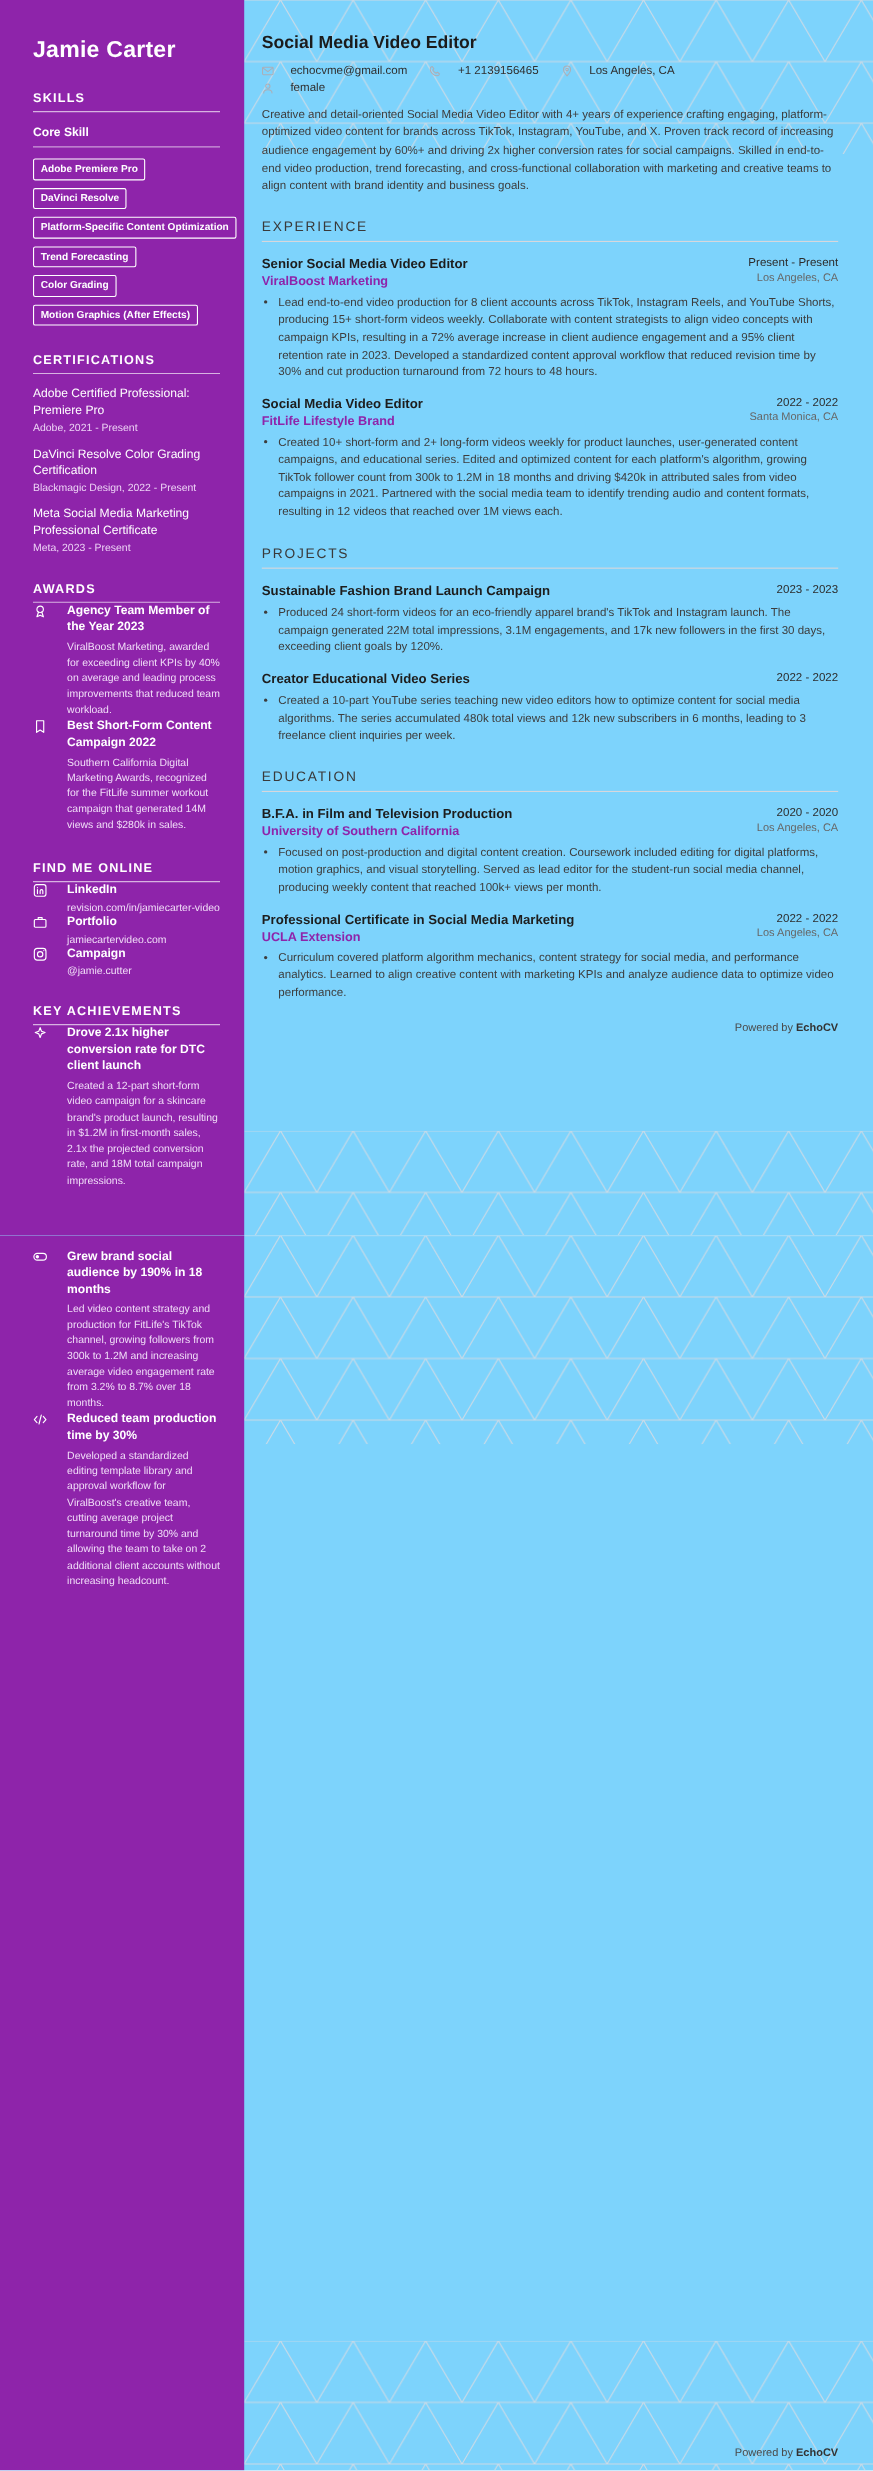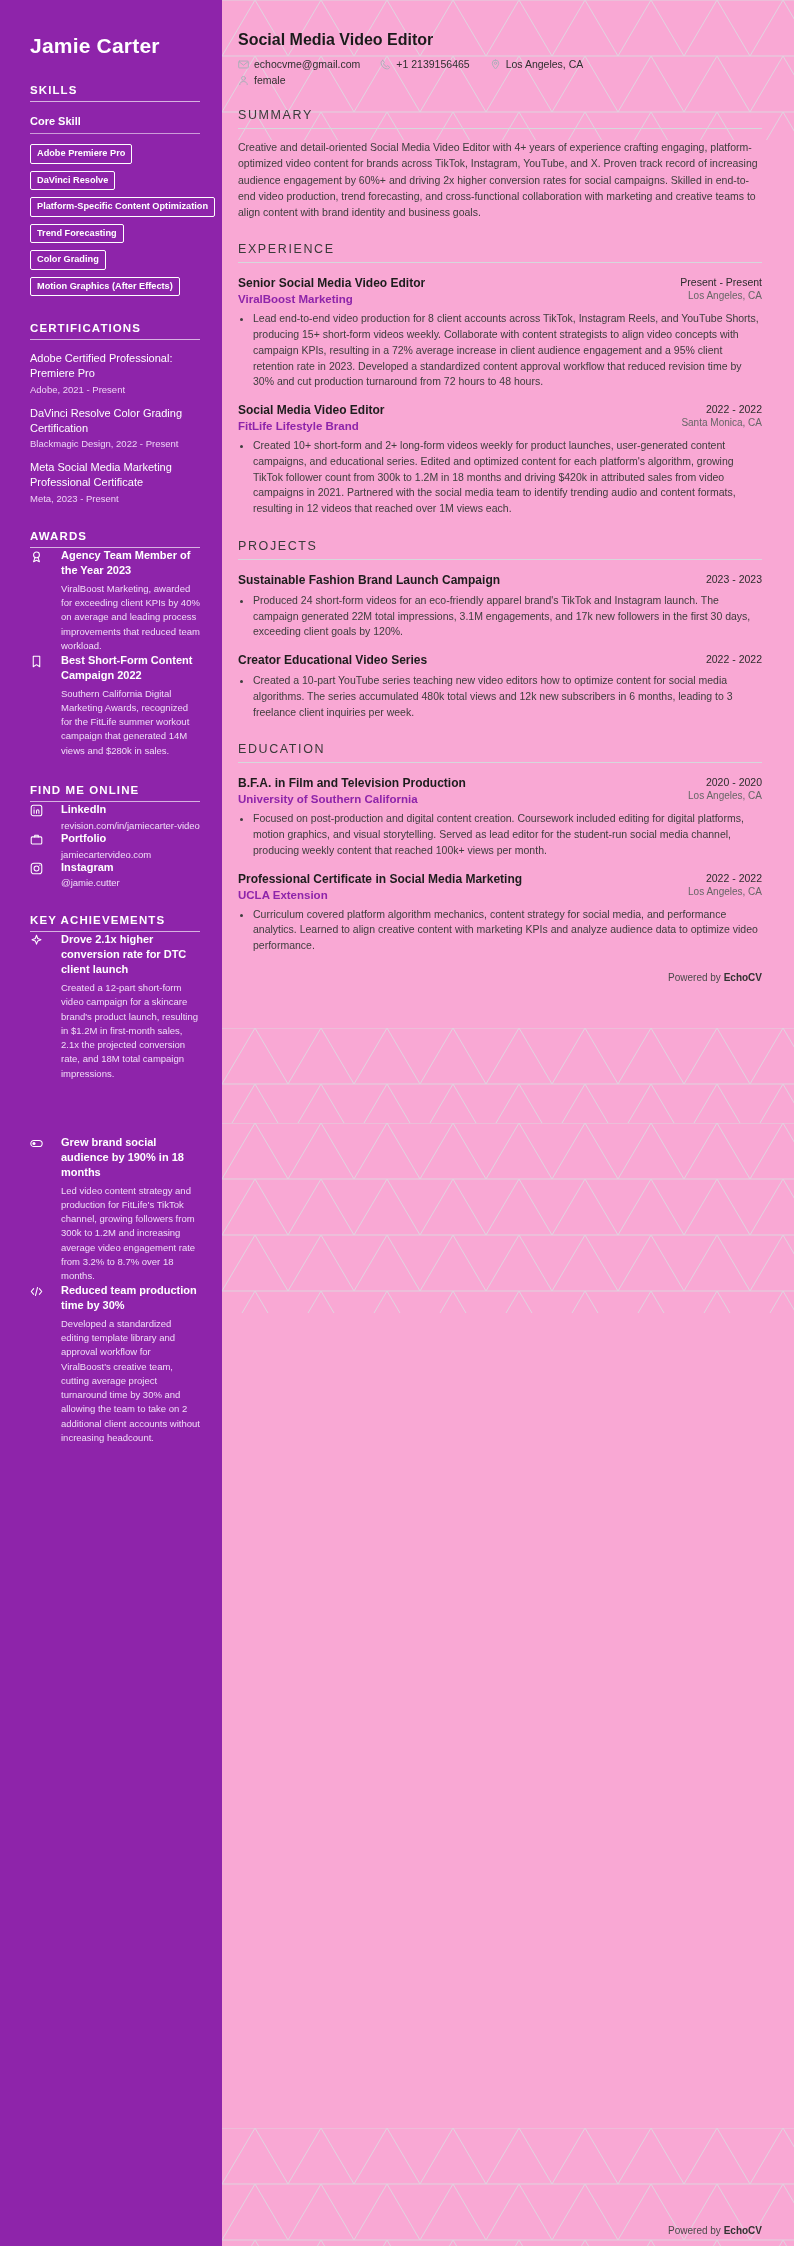--- a/index.html
+++ b/index.html
@@ -1,18 +1,18 @@
 <!DOCTYPE html>
 <html><head>
 <meta charset="utf-8">
 <style>
   *{margin:0;padding:0;box-sizing:border-box}
   html,body{background:#fff}
   body{width:794px;font-family:"Liberation Sans",sans-serif;-webkit-font-smoothing:antialiased}
-  .page{position:relative;width:794px;height:1123px;overflow:hidden;background:#f9a8d4}
+  .page{position:relative;width:794px;height:1123px;overflow:hidden;background:#7dd3fc}
 
   
   .sidebar{position:absolute;left:0;top:0;width:222px;height:100%;background:#8E24AA;color:#fff;z-index:2;padding:0 22px 0 30px}
   .sb-name{margin-top:34px;font-size:21px;font-weight:700;letter-spacing:.2px}
   .sb-heading{margin-top:26px;font-size:11.5px;font-weight:700;letter-spacing:1.1px;padding-bottom:5px;border-bottom:1px solid rgba(255,255,255,.65)}
   .sb-group{margin-top:13px;font-size:11px;font-weight:700;padding-bottom:6px;border-bottom:1px solid rgba(255,255,255,.55)}
   .tags{display:flex;flex-wrap:wrap;gap:7px;margin-top:10px}
   .tag{border:1px solid #fff;border-radius:2px;padding:3px 6px;font-size:9.2px;font-weight:600;line-height:1.25;white-space:nowrap}
   .cert{margin-top:11px}
   .cert-title{font-size:11px;font-weight:400;line-height:1.35}
@@ -23,21 +23,21 @@
   .item-title{font-size:11px;font-weight:700;line-height:1.35}
   .item-desc{margin-top:4px;font-size:9.5px;line-height:1.5;color:#f1ddf8}
   .link-value{margin-top:3px;font-size:9.5px;color:#f1ddf8;word-break:break-all}
   svg.ic{width:13px;height:13px;stroke:#fff;fill:none;stroke-width:1.3;stroke-linecap:round;stroke-linejoin:round}
 
   
   .main{position:absolute;left:222px;top:0;width:572px;height:100%;padding:0 32px 0 16px;z-index:1}
   .m-title{margin-top:31px;font-size:16px;font-weight:700;color:#1b1b1b}
   .contact-rows{margin-top:9px;font-size:10.5px;color:#2f2f2f}
   .contact-row{display:flex;flex-wrap:wrap;column-gap:20px;row-gap:5px;margin-top:4px}
-  .contact-item{display:flex;align-items:flex-end;gap:5px}
+  .contact-item{display:flex;align-items:flex-end;gap:15px}
   svg.cic{width:11px;height:11px;stroke:#abafb8;fill:none;stroke-width:1.4;stroke-linecap:round;stroke-linejoin:round}
   .m-heading{margin-top:22px;font-size:12.5px;font-weight:500;letter-spacing:1.6px;color:#3a3a3a;padding-bottom:6px;border-bottom:1px solid #d7d7dc}
   .summary-text{margin-top:10px;font-size:10.5px;line-height:1.55;color:#3d3d3d}
   .entry{margin-top:13px}
   .erow{display:flex;justify-content:space-between;align-items:flex-start}
   .role{font-size:12px;font-weight:700;color:#1d1d1d}
   .dates{font-size:10.5px;color:#2c2c2c;white-space:nowrap;margin-left:12px}
   .company{font-size:11.5px;font-weight:600;color:#8E24AA;margin-top:3px}
   .loc{font-size:10px;color:#666;white-space:nowrap;margin-left:12px}
   .bullets{margin-top:6px;padding-left:15px;list-style:disc}
@@ -161,21 +161,21 @@
       </div>
       <div class="icon-item">
         <span class="icon-col">
           <svg class="ic" viewBox="0 0 16 16">
               <rect x="1.5" y="1.5" width="13" height="13" rx="3.2"></rect>
               <circle cx="8" cy="8" r="3"></circle>
               <circle cx="12.1" cy="3.9" r=".7" fill="#fff" stroke="none"></circle>
             </svg>
         </span>
         <div class="item-body">
-          <div class="item-title">Instagram</div>
+          <div class="item-title">Campaign</div>
           <div class="link-value">@jamie.cutter</div>
         </div>
       </div>
     </div>
 
     <div>
       <div class="sb-heading">KEY ACHIEVEMENTS</div>
       <div class="icon-item">
         <span class="icon-col">
           <svg class="ic" viewBox="0 0 16 16">
@@ -221,21 +221,20 @@
           <svg class="cic" viewBox="0 0 16 16">
               <circle cx="8" cy="4.8" r="2.8"></circle>
               <path d="M2.5 14c0-3 2.5-4.5 5.5-4.5s5.5 1.5 5.5 4.5"></path>
             </svg>
           <span>female</span>
         </span>
       </div>
     </div>
 
     <div>
-      <div class="m-heading">SUMMARY</div>
       <div class="summary-text">Creative and detail-oriented Social Media Video Editor with 4+ years of experience crafting engaging, platform-optimized video content for brands across TikTok, Instagram, YouTube, and X. Proven track record of increasing audience engagement by 60%+ and driving 2x higher conversion rates for social campaigns. Skilled in end-to-end video production, trend forecasting, and cross-functional collaboration with marketing and creative teams to align content with brand identity and business goals.</div>
     </div>
 
     <div>
       <div class="m-heading">EXPERIENCE</div>
 
       <div class="entry">
         <div class="erow">
           <div class="role">Senior Social Media Video Editor</div>
           <div class="dates">Present - Present</div>

